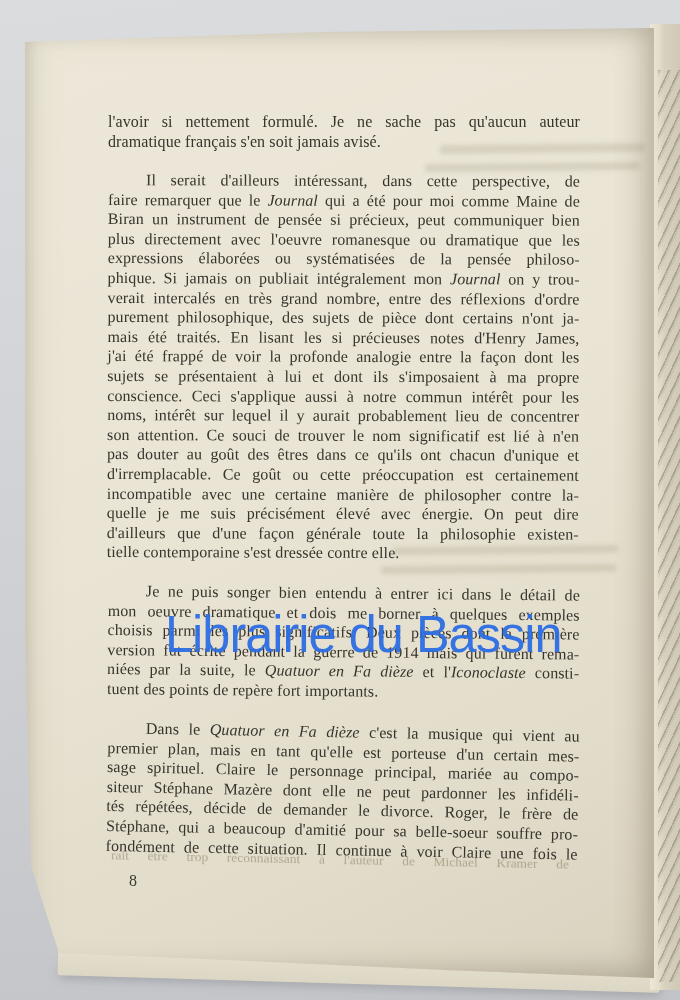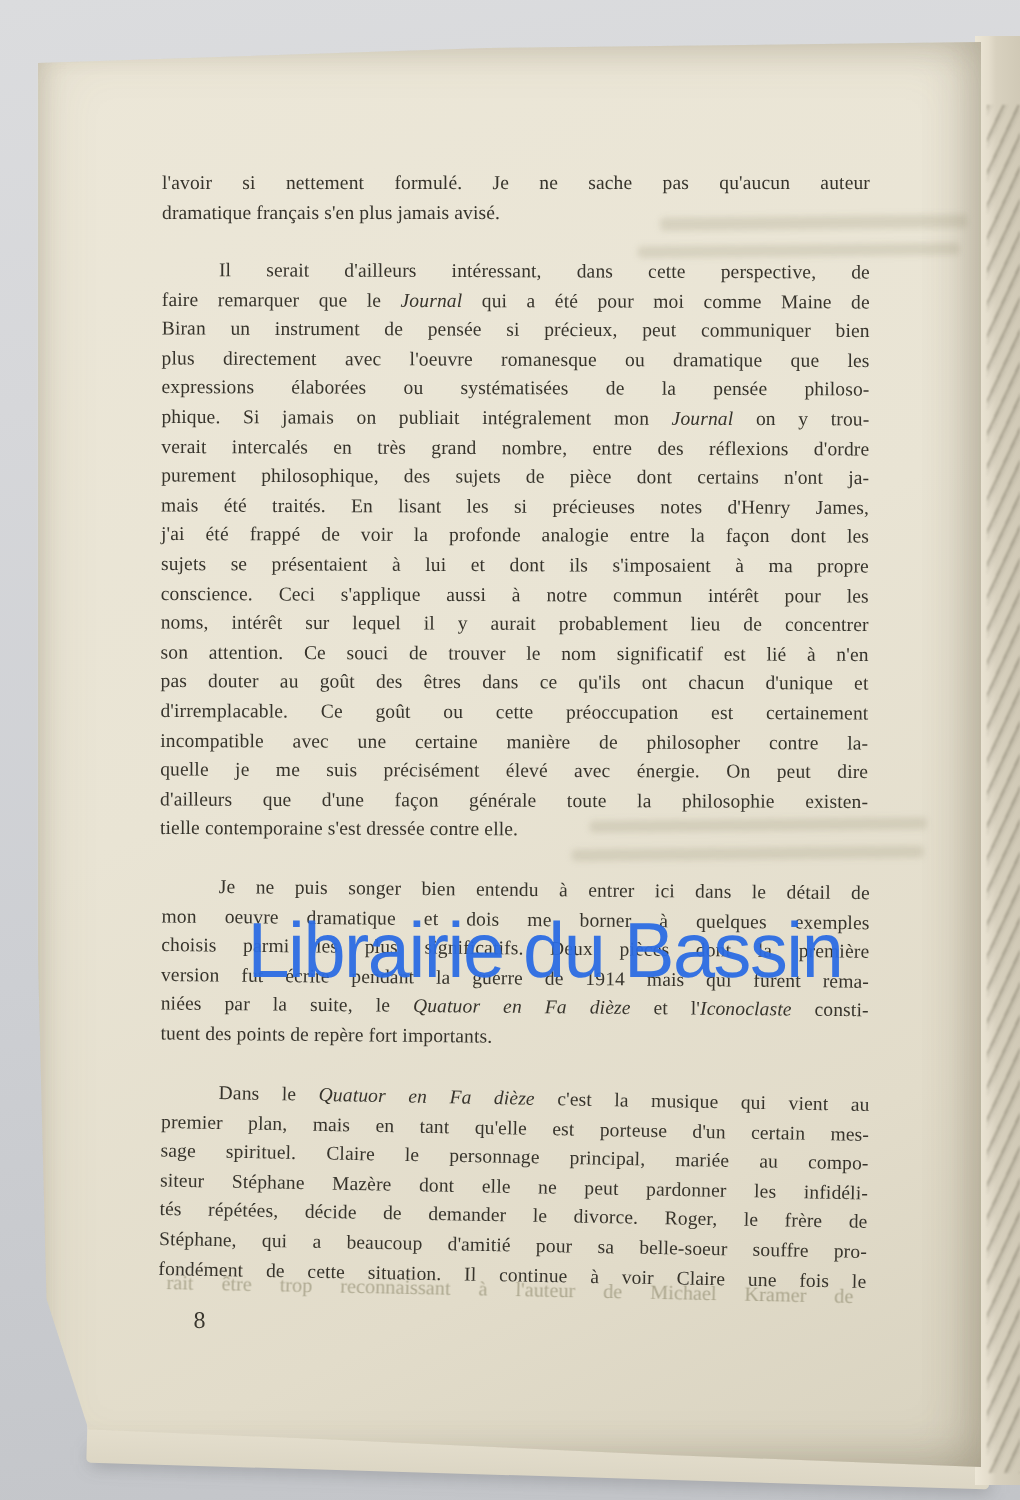--- a/index.html
+++ b/index.html
@@ -23,21 +23,21 @@
     background:repeating-linear-gradient(115deg,rgba(75,70,52,.30) 0 1.6px,rgba(75,70,52,.08) 1.6px 3.5px,rgba(0,0,0,0) 3.5px 9.2px);
     filter:blur(.7px);}
   
   .page{position:absolute;left:25px;top:26px;width:629px;height:954px;z-index:3;
     background:linear-gradient(155deg,#ece7d8 0%,#e9e4d4 45%,#e2dcca 78%,#d8d2bf 100%);
     clip-path:polygon(0 16px,300px 6px,629px 2px,629px 952px,420px 944px,180px 933px,34px 927px,6px 840px,0 600px,0 40px);}
   .page .vignette{position:absolute;inset:0;pointer-events:none;
     box-shadow:inset 0 0 42px rgba(110,100,75,.16),inset -16px 0 24px rgba(110,100,75,.17),inset 0 -14px 20px rgba(110,100,75,.15),inset 0 10px 16px rgba(110,100,75,.10);}
   
   .text-block{position:absolute;left:83px;top:86px;width:472px;z-index:4;
-    color:#37342c;font-size:13px;}
+    color:#37342c;font-size:16px;}
   .para{transform-origin:0 0;}
   .para + .para{margin-top:19px;}
   .para:nth-child(2){transform:rotate(.2deg);}
   .para:nth-child(3){transform:rotate(.55deg);}
   .para:nth-child(4){transform:rotate(1.05deg);}
   .tline{line-height:19.6px;height:19.6px;text-align:justify;text-align-last:justify;
     letter-spacing:.1px;}
   .tline.last{text-align-last:left;}
   .tline.indent{padding-left:38px;}
   
@@ -74,21 +74,21 @@
     <div class="ghost-bar gb1"></div>
     <div class="ghost-bar gb2"></div>
     <div class="ghost-bar gb3"></div>
     <div class="ghost-bar gb4"></div>
 
     <div class="ghost-line">rait être trop reconnaissant à l'auteur de Michael Kramer de</div>
 
     <div class="text-block">
         <div class="para">
           <div class="tline">l'avoir si nettement formulé. Je ne sache pas qu'aucun auteur</div>
-          <div class="tline last">dramatique français s'en plus jamais avisé.</div>
+          <div class="tline last">dramatique français s'en soit jamais avisé.</div>
         </div>
         <div class="para">
           <div class="tline indent">Il serait d'ailleurs intéressant, dans cette perspective, de</div>
           <div class="tline">faire remarquer que le <i>Journal</i> qui a été pour moi comme Maine de</div>
           <div class="tline">Biran un instrument de pensée si précieux, peut communiquer bien</div>
           <div class="tline">plus directement avec l'oeuvre romanesque ou dramatique que les</div>
           <div class="tline">expressions élaborées ou systématisées de la pensée philoso-</div>
           <div class="tline">phique. Si jamais on publiait intégralement mon <i>Journal</i> on y trou-</div>
           <div class="tline">verait intercalés en très grand nombre, entre des réflexions d'ordre</div>
           <div class="tline">purement philosophique, des sujets de pièce dont certains n'ont ja-</div>

